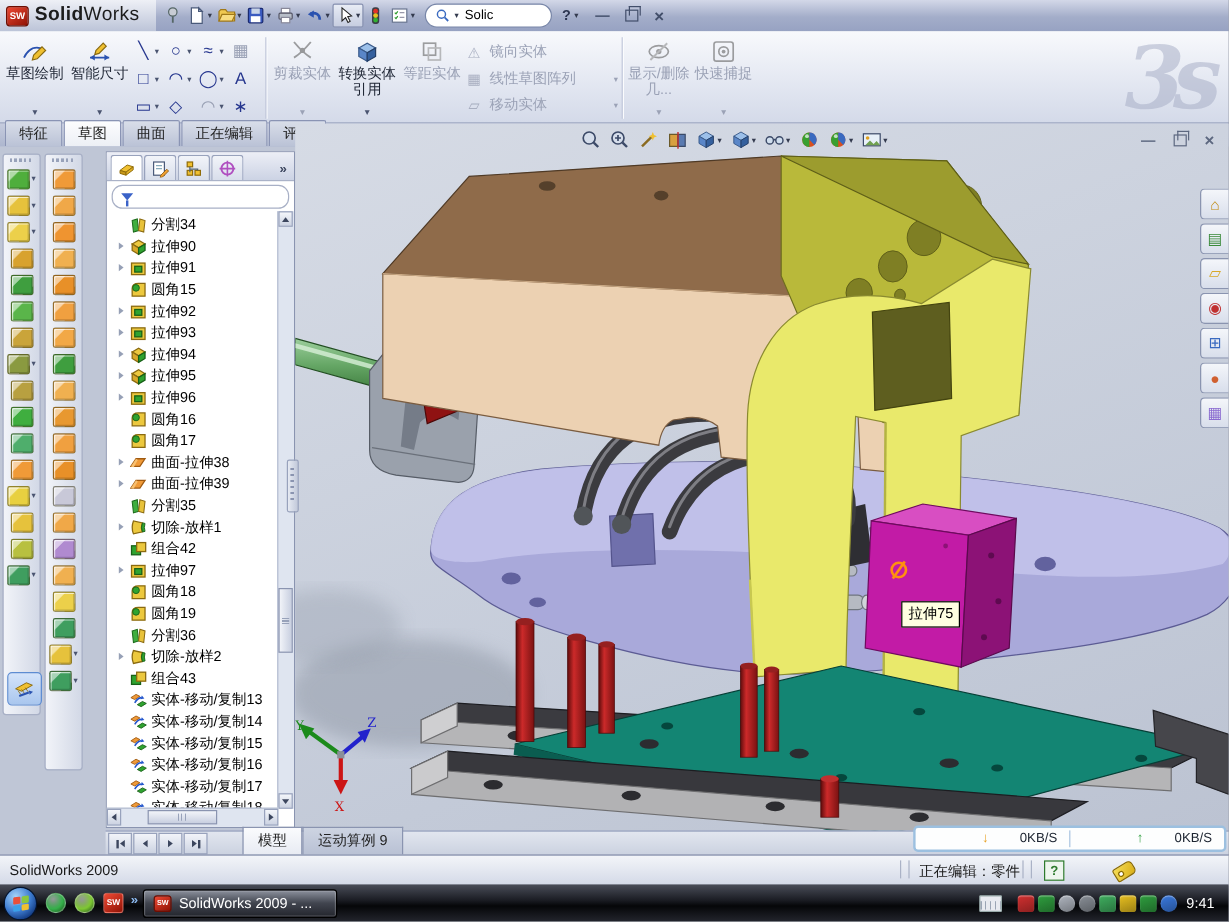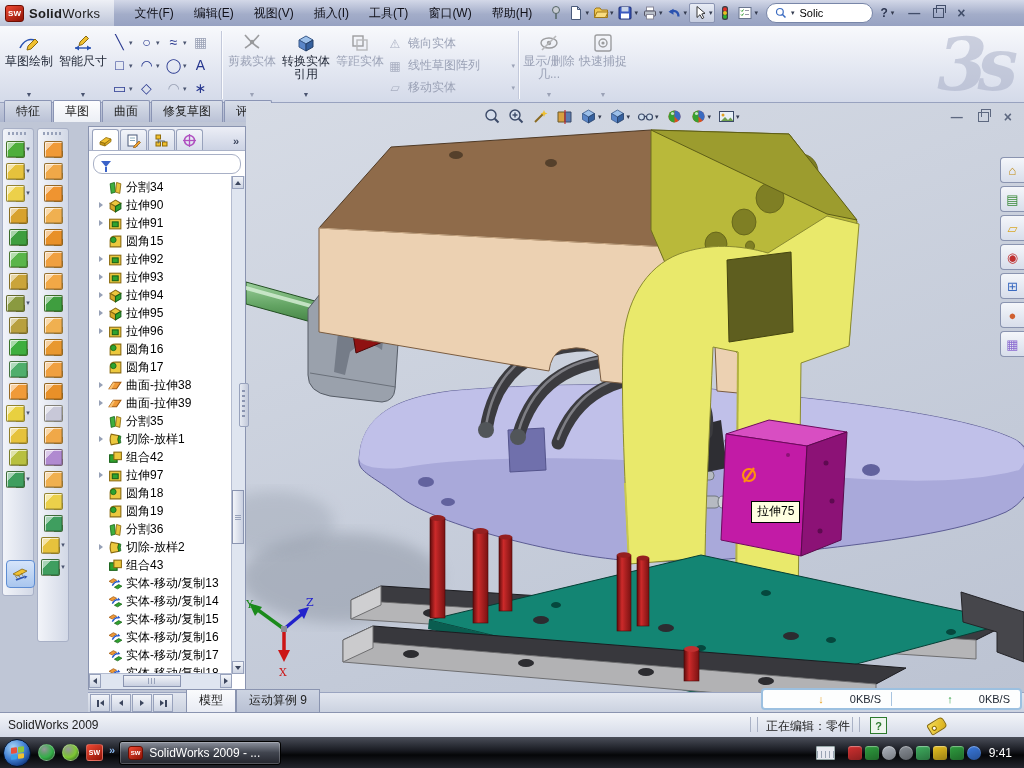--- a/index.html
+++ b/index.html
@@ -8,21 +8,21 @@
         font-size:12px;-webkit-font-smoothing:antialiased;}
   svg{display:block}
   
   .titlebar{position:absolute;left:0;top:0;width:1024px;height:26px;
     background:linear-gradient(#d3d8e8,#a3adc9 55%,#97a2c2);display:flex;align-items:center;}
   .logo{display:flex;align-items:center;gap:5px;height:100%;padding:0 14px 0 5px;
     background:linear-gradient(#eef0f6,#bcc4d8);}
   .swcube{width:19px;height:17px;border-radius:3px;background:linear-gradient(145deg,#ef4a34,#8f1205);
     color:#fff;font-weight:bold;font-size:8px;display:flex;align-items:center;justify-content:center;
     border:1px solid #6d0e02;box-sizing:border-box;}
-  .logo-text{font-size:13px;color:#1c1c1c;letter-spacing:.3px}
+  .logo-text{font-size:16px;color:#1c1c1c;letter-spacing:.3px}
   .logo-text b{font-weight:bold}
   .menus{display:flex;list-style:none;margin:0 0 0 10px;padding:0;}
   .menus li{padding:4px 10px;color:#101018;cursor:default;}
   .tbicons{display:flex;align-items:center;margin-left:4px;}
   .tbi{display:flex;align-items:center;padding:1px 2px;border-radius:2px;}
   .tbi.boxed{border:1px solid #8a94b2;background:linear-gradient(#e8ecf5,#c6cde0);}
   .tbi svg{width:16px;height:16px}
   .ddc{font-size:7px;color:#333a4e;margin-left:1px}
   .searchbox{margin-left:6px;display:flex;align-items:center;gap:3px;background:#fff;
     border:1px solid #7886a8;border-radius:10px;height:18px;padding:0 8px;}
@@ -138,21 +138,21 @@
   .netdiv{width:1px;height:14px;background:#a8c4e0}
   .arr-dn{color:#e8a020;font-weight:bold}
   .arr-up{color:#30a040;font-weight:bold}
   
   .bottombar{position:absolute;left:88px;top:692px;width:936px;height:20px;
     background:linear-gradient(#e2e6ef,#cbd2e0);border-top:1px solid #9aa4c0;
     display:flex;align-items:flex-end;padding-left:2px;box-sizing:border-box;}
   .navbtn{width:18px;height:16px;margin-right:1px;border:1px solid #98a2bc;
     background:linear-gradient(#f2f4f9,#ccd3e2);display:flex;align-items:center;justify-content:center;gap:1px}
   .nbar{width:2px;height:7px;background:#3c465e}
-  .btabs{display:flex;margin-left:12px}
+  .btabs{display:flex;margin-left:28px}
   .btab{padding:2px 12px 3px;border:1px solid #8a94b0;border-bottom:none;font-size:12px;
     background:linear-gradient(#cdd4e2,#b9c1d4);color:#222;}
   .btab.act{background:linear-gradient(#fafbfd,#e8ebf3);}
   
   .statusbar{position:absolute;left:0;top:712px;width:1024px;height:25px;
     background:linear-gradient(#f3f5f9,#d3d9e7);border-top:1px solid #8a94b0;color:#1a1a1a;}
   .sbleft{position:absolute;left:8px;top:5px}
   .sbsep{position:absolute;top:4px;width:1px;height:15px;background:#aab2c6}
   .sbedit{position:absolute;left:766px;top:5px}
   .sbhelp{position:absolute;left:870px;top:4px;width:15px;height:15px;border:1px solid #2d7a2d;
@@ -409,29 +409,20 @@
 </defs>
 </svg>
 
 <div id="root">
 
   <div class="titlebar">
     <div class="logo">
       <span class="swcube">SW</span>
       <span class="logo-text"><b>Solid</b><span>Works</span></span>
     </div>
-    <ul class="menus" id="menus">
-        <li>文件(F)</li>
-        <li>编辑(E)</li>
-        <li>视图(V)</li>
-        <li>插入(I)</li>
-        <li>工具(T)</li>
-        <li>窗口(W)</li>
-        <li>帮助(H)</li>
-      </ul>
     <div class="tbicons" id="tbicons">
         <span class="tbi">
           <svg>
             <use href="#t-pin"></use>
           </svg>
         </span>
         <span class="tbi">
           <svg>
             <use href="#t-page"></use>
           </svg>
@@ -619,21 +610,21 @@
           <span class="rdd">▼</span>
         </div>
       </div>
   </div>
 
   <div class="tabrow">
     <div class="tabs" id="modetabs">
         <div class="mtab">特征</div>
         <div class="mtab act">草图</div>
         <div class="mtab">曲面</div>
-        <div class="mtab">修复草图</div>
+        <div class="mtab">正在编辑</div>
         <div class="mtab">评估</div>
         <div class="mtab">DimXpert</div>
       </div>
   </div>
 
   <div class="ltb" id="ltb1" style="left:2px;top:128px;height:468px">
       <div class="grip"></div>
       <div class="chipw">
         <div class="chip" style="background: linear-gradient(135deg, rgba(255, 255, 255, 0.55) 0px, rgba(255, 255, 255, 0.55) 28%, rgba(255, 255, 255, 0) 30%), rgb(79, 174, 60);"></div>
         <span class="chipdd">▾</span>

